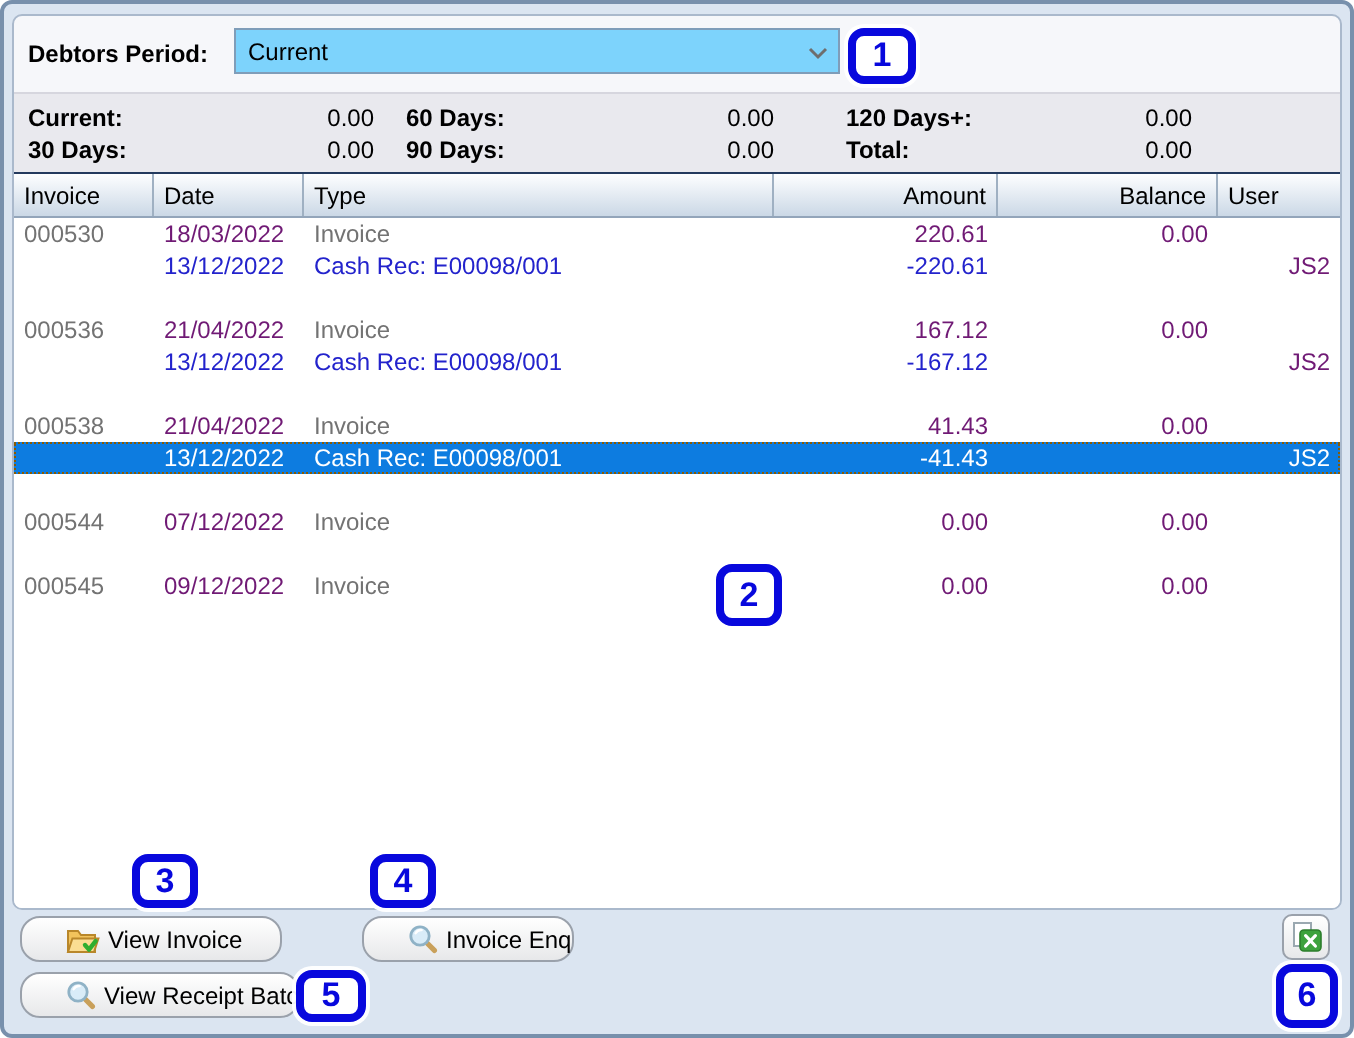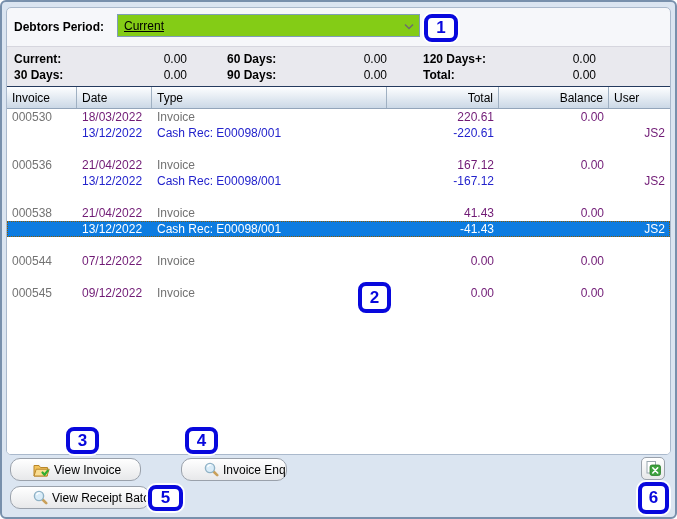--- a/index.html
+++ b/index.html
@@ -10,34 +10,34 @@
   }
   
   .groupbox{
     position:absolute;left:4px;top:5px;width:665px;height:448px;box-sizing:border-box;
     background:#f6f7fa;border:1px solid #aab9cc;border-radius:5px;overflow:hidden;
   }
   
   .filter-label{position:absolute;left:7px;top:12px;font-weight:bold;}
   .combo{
     position:absolute;left:110px;top:6px;width:303px;height:23px;box-sizing:border-box;
-    background:#84cc16;border:1px solid #7f9db9;display:flex;align-items:center;
-    padding:0 22px 0 6px;cursor:default;text-decoration:underline;
+    background:#7dd3fc;border:1px solid #7f9db9;display:flex;align-items:center;
+    padding:0 22px 0 6px;cursor:default;
   }
   .combo-arrow{position:absolute;right:4px;top:8px;line-height:0;}
   
   .summary{
     position:absolute;left:0;top:38px;width:100%;height:40px;
     background:#e9e9ee;border-top:1px solid #d6d6de;box-sizing:border-box;
   }
   .sum-cell{position:absolute;height:16px;line-height:16px;white-space:nowrap;}
   .sum-label{font-weight:bold;}
   .sum-value{text-align:right;}
   .sr1{top:4px;} .sr2{top:20px;}
-  .sl1{left:7px;} .sl2{left:220px;} .sl3{left:416px;}
+  .sl1{left:7px;} .sl2{left:196px;} .sl3{left:416px;}
   .sv1{right:483px;} .sv2{right:283px;} .sv3{right:74px;}
   
   .table{
     position:absolute;left:0;top:78px;right:0;bottom:0;
     background:#fff;border-top:1px solid #243a5e;box-sizing:border-box;overflow:hidden;
   }
   .thead{display:flex;height:22px;box-sizing:border-box;
     background:linear-gradient(#fdfeff,#cbd8e6);border-bottom:1px solid #93a5ba;}
   .th{box-sizing:border-box;padding:4px 5px 0 5px;border-right:1px solid #9fb0c2;
     white-space:nowrap;overflow:hidden;}
@@ -112,21 +112,21 @@
       <div class="sum-cell sum-value sr2 sv2">0.00</div>
       <div class="sum-cell sum-label sr2 sl3">Total:</div>
       <div class="sum-cell sum-value sr2 sv3">0.00</div>
     </div>
 
     <div class="table">
       <div class="thead">
         <div class="th c0">Invoice</div>
         <div class="th c1">Date</div>
         <div class="th c2">Type</div>
-        <div class="th c3 num">Total</div>
+        <div class="th c3 num">Amount</div>
         <div class="th c4 num">Balance</div>
         <div class="th c5">User</div>
       </div>
       <div>
           <div class="tr">
             <div class="td c0 c-link">000530</div>
             <div class="td c1 c-black">18/03/2022</div>
             <div class="td c2 c-link">Invoice</div>
             <div class="td c3 num c-black">220.61</div>
             <div class="td c4 num c-black">0.00</div>

